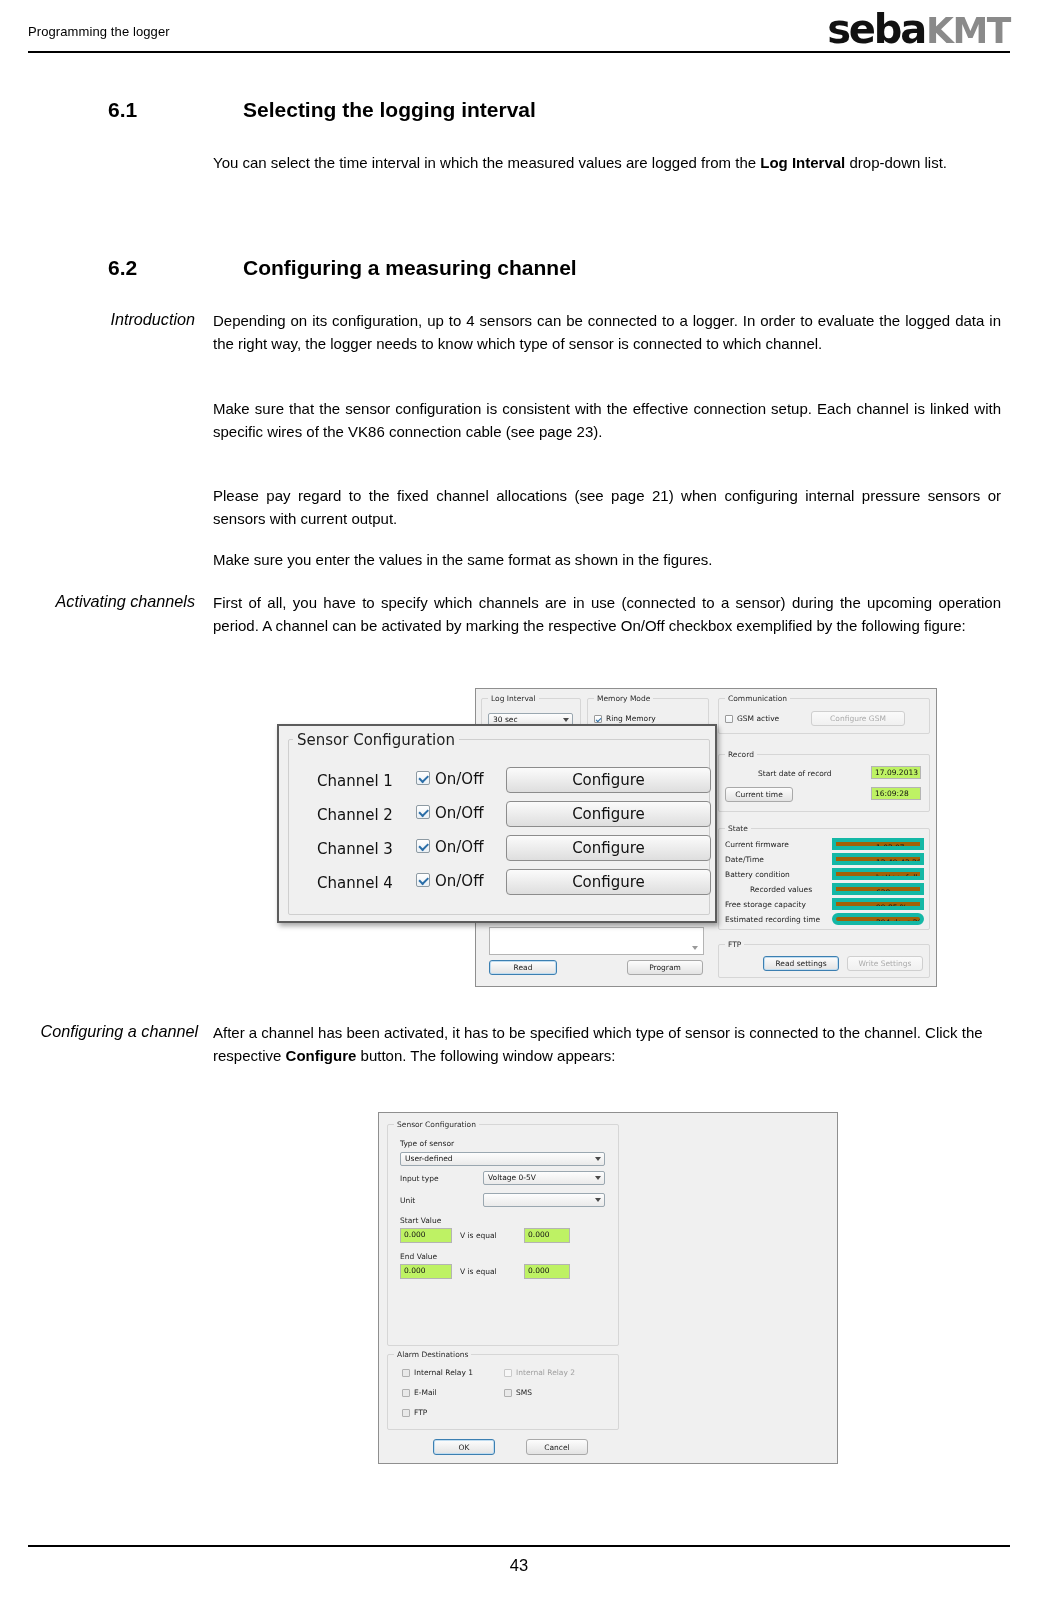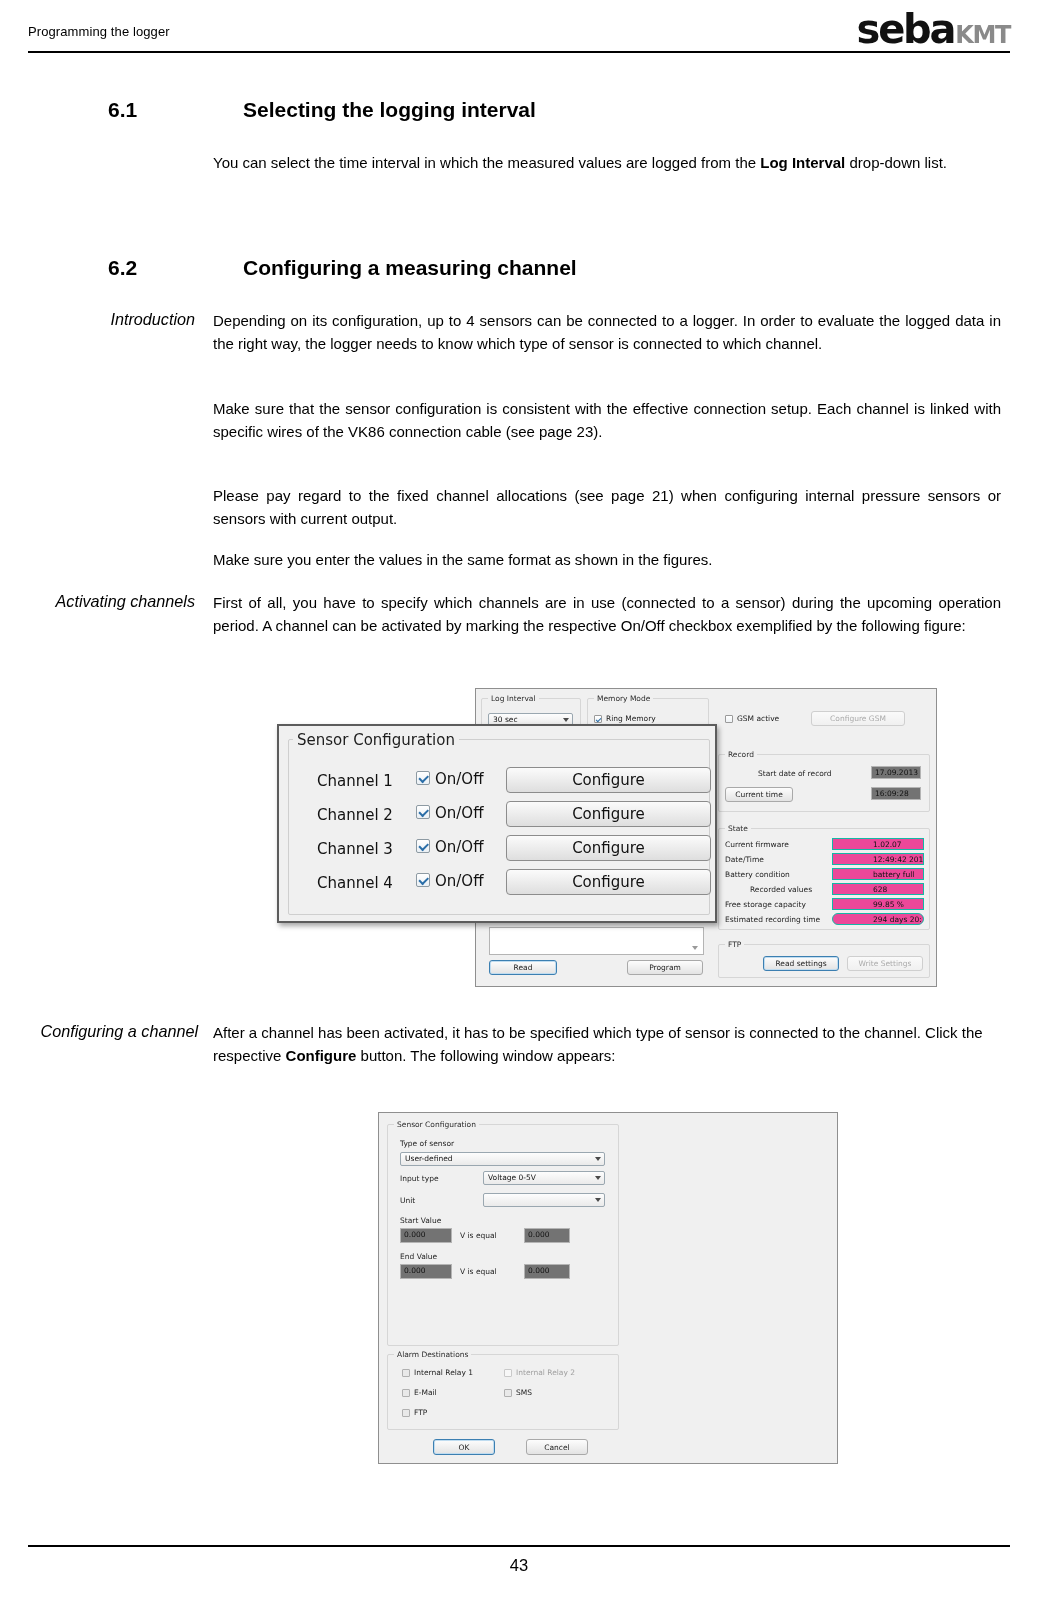--- a/index.html
+++ b/index.html
@@ -16,21 +16,21 @@
     font-size:13px;letter-spacing:.1px;color:#000;
     font-family:"Liberation Sans",sans-serif;
   }
   #header-rule{position:absolute;left:28px;top:51px;width:982px;height:2px;background:#000;}
   #logo{position:absolute;right:28px;top:6px;height:42px;display:flex;align-items:baseline;}
   #logo .seba{
     font-size:40px;font-weight:bold;color:#111;letter-spacing:-2.2px;
     font-family:"DejaVu Sans",sans-serif;
   }
   #logo .kmt{
-    font-size:24px;font-weight:bold;color:#8a8a8a;letter-spacing:-1.4px;
+    font-size:36px;font-weight:bold;color:#8a8a8a;letter-spacing:-1.4px;
     font-family:"DejaVu Sans",sans-serif;margin-left:1px;
   }
 
   
   .sec-num{position:absolute;font-size:21px;font-weight:bold;left:108px;}
   .sec-title{position:absolute;font-size:21px;font-weight:bold;left:213px;margin-left:30px;}
   .para{
     position:absolute;left:213px;width:788px;
     font-size:15px;line-height:22.5px;text-align:justify;
   }
@@ -51,26 +51,26 @@
     position:absolute;background:#f0f0f0;padding:0 3px;
     font-size:7.5px;color:#2b2b2b;top:-5px;left:6px;white-space:nowrap;
     font-family:"DejaVu Sans",sans-serif;
   }
   .lbl{
     position:absolute;font-size:7.5px;color:#1c1c1c;white-space:nowrap;
     font-family:"DejaVu Sans",sans-serif;
   }
   .lbl.dim{color:#a0a0a0;}
   .tf{
-    position:absolute;background:#737373;border:1px solid #b4b4b4;
+    position:absolute;background:#bef264;border:1px solid #b4b4b4;
     box-sizing:border-box;font-size:7.5px;color:#111;
     padding:1px 0 0 3px;white-space:nowrap;overflow:hidden;
     font-family:"DejaVu Sans",sans-serif;
   }
-  .tf.flat{border:1px solid #14b8a6;background:#ec4899;padding-left:40px;}
+  .tf.flat{border:4px solid #14b8a6;background:#a16207;padding-left:40px;}
   .combo{
     position:absolute;background:linear-gradient(#fdfdfd,#eaeaea);
     border:1px solid #9aa7b0;border-radius:2px;box-sizing:border-box;
     font-size:7.5px;color:#111;padding:1px 0 0 4px;white-space:nowrap;
     font-family:"DejaVu Sans",sans-serif;
   }
   .combo .arrow{
     position:absolute;right:3px;top:50%;transform:translateY(-50%);
     width:0;height:0;border-left:3px solid transparent;border-right:3px solid transparent;
     border-top:4px solid #4a4a4a;
@@ -187,20 +187,23 @@
     <span>30 sec</span>
     <span class="arrow"></span>
   </div>
 
   <div class="groupbox" style="left:112px;top:10px;width:122px;height:36px;">
     <span class="gb-label">Memory Mode</span>
   </div>
   <div class="cb checked" style="left:119px;top:27px;"></div>
   <div class="lbl" style="left:131px;top:26px;">Ring Memory</div>
 
+  <div class="groupbox" style="left:243px;top:10px;width:212px;height:36px;">
+    <span class="gb-label">Communication</span>
+  </div>
   <div class="cb" style="left:250px;top:27px;"></div>
   <div class="lbl" style="left:262px;top:26px;">GSM active</div>
   <div class="btn dim" style="left:336px;top:23px;width:94px;height:15px;">
     <span>Configure GSM</span>
   </div>
 
   <div class="groupbox" style="left:243px;top:66px;width:212px;height:58px;">
     <span class="gb-label">Record</span>
   </div>
   <div class="lbl" style="left:283px;top:81px;text-align:right;">Start date of record</div>

